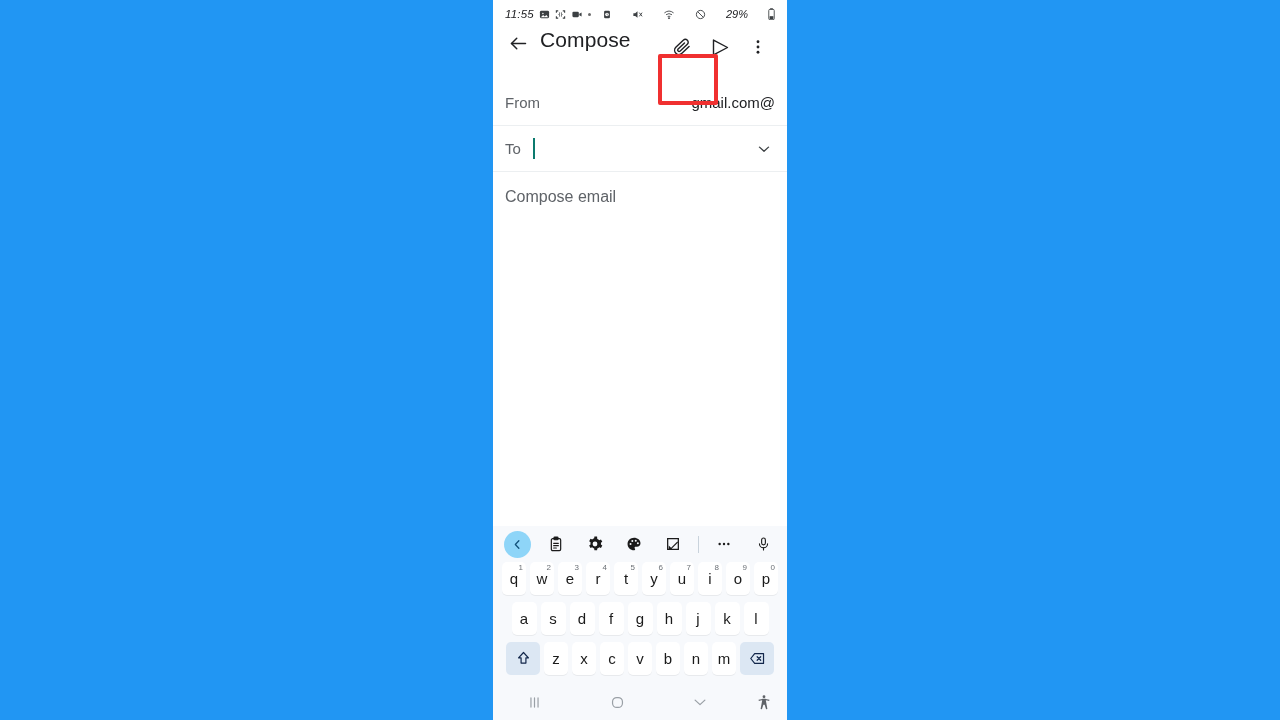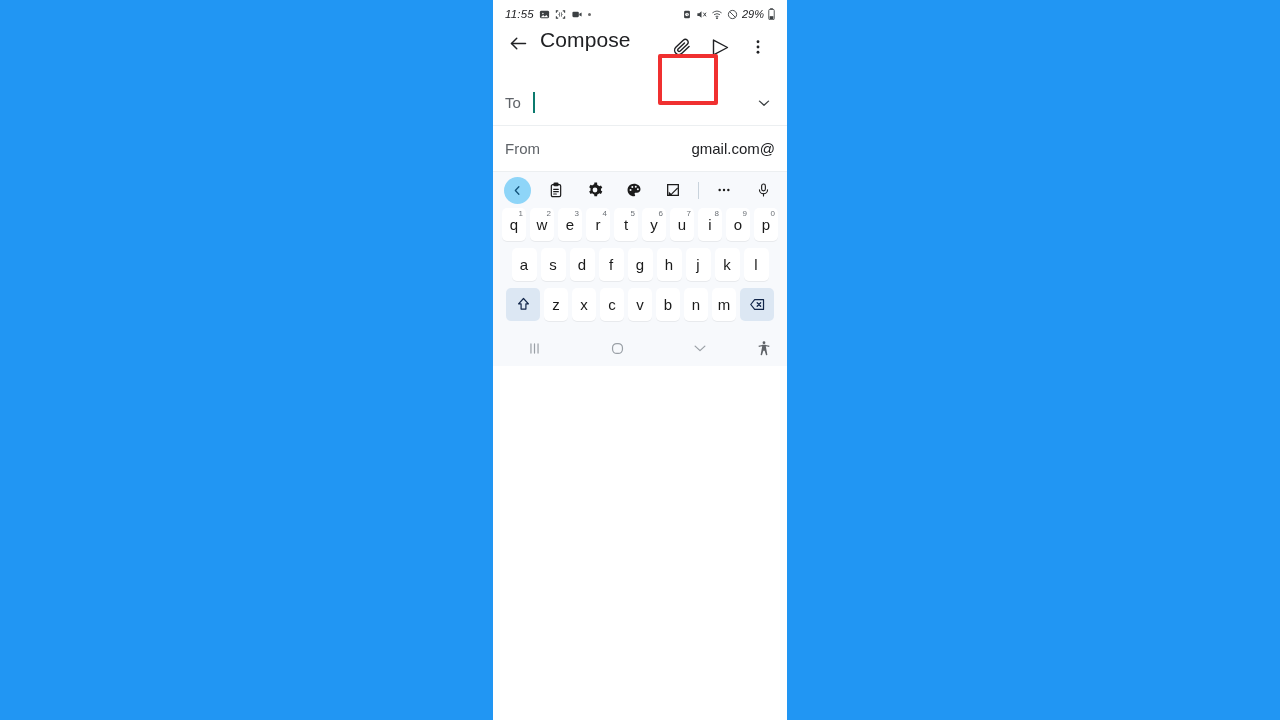--- a/index.html
+++ b/index.html
@@ -22,21 +22,21 @@
   }
   
   .statusbar{
     height:28px;flex:0 0 28px;
     display:flex;align-items:center;justify-content:space-between;
     padding:0 12px;
     background:#ffffff;
     font-size:11px;color:#1d1d1d;font-style:italic;
   }
   .status-left{display:flex;align-items:center;gap:5px;}
-  .status-right{display:flex;align-items:center;gap:4px;}
+  .status-right{display:flex;align-items:center;gap:20px;}
   .st-time{font-size:11.5px;letter-spacing:.2px;color:#202124;}
   .st-ico{display:inline-flex;align-items:center;justify-content:center;}
   .st-dot{width:3px;height:3px;border-radius:50%;background:#6b6b6b;display:inline-block;}
   .batt-txt{font-size:11px;color:#202124;letter-spacing:0;}
   
   .appbar{
     height:52px;flex:0 0 52px;
     display:flex;align-items:flex-start;
     padding:0 10px;
     background:#ffffff;
@@ -251,37 +251,40 @@
                 <circle cx="12" cy="5" r="1.9"></circle>
                 <circle cx="12" cy="12" r="1.9"></circle>
                 <circle cx="12" cy="19" r="1.9"></circle>
               </svg>
           </span>
         </div>
       </div>
       <div class="highlight-box"></div>
     </div>
 
+    <div class="field row-from">
+      <span class="lbl">From</span>
+      <span class="from-val">@gmail.com</span>
+    </div>
+
     <div class="field row-to">
       <span class="lbl">To</span>
       <span class="caret"></span>
       <span class="to-spacer"></span>
       <span class="chev">
         <svg width="18" height="18" viewBox="0 0 24 24" fill="none" stroke="#3c4043" stroke-width="1.8" stroke-linecap="round" stroke-linejoin="round">
             <path d="M6 9.5l6 5.5 6-5.5"></path>
           </svg>
       </span>
     </div>
 
-    <div class="field row-from">
-      <span class="lbl">From</span>
-      <span class="from-val">@gmail.com</span>
-    </div>
-
-
+
+    <div class="bodyarea">
+      <div class="body-ph">Compose email</div>
+    </div>
 
     <div class="keyboard">
 
       <div class="kbtoolbar">
         <div class="tb-item">
           <div class="tb-back">
             <svg width="13" height="13" viewBox="0 0 24 24" fill="none" stroke="#12527a" stroke-width="2.4" stroke-linecap="round" stroke-linejoin="round">
                 <path d="M14.5 5L8 12l6.5 7"></path>
               </svg>
           </div>

